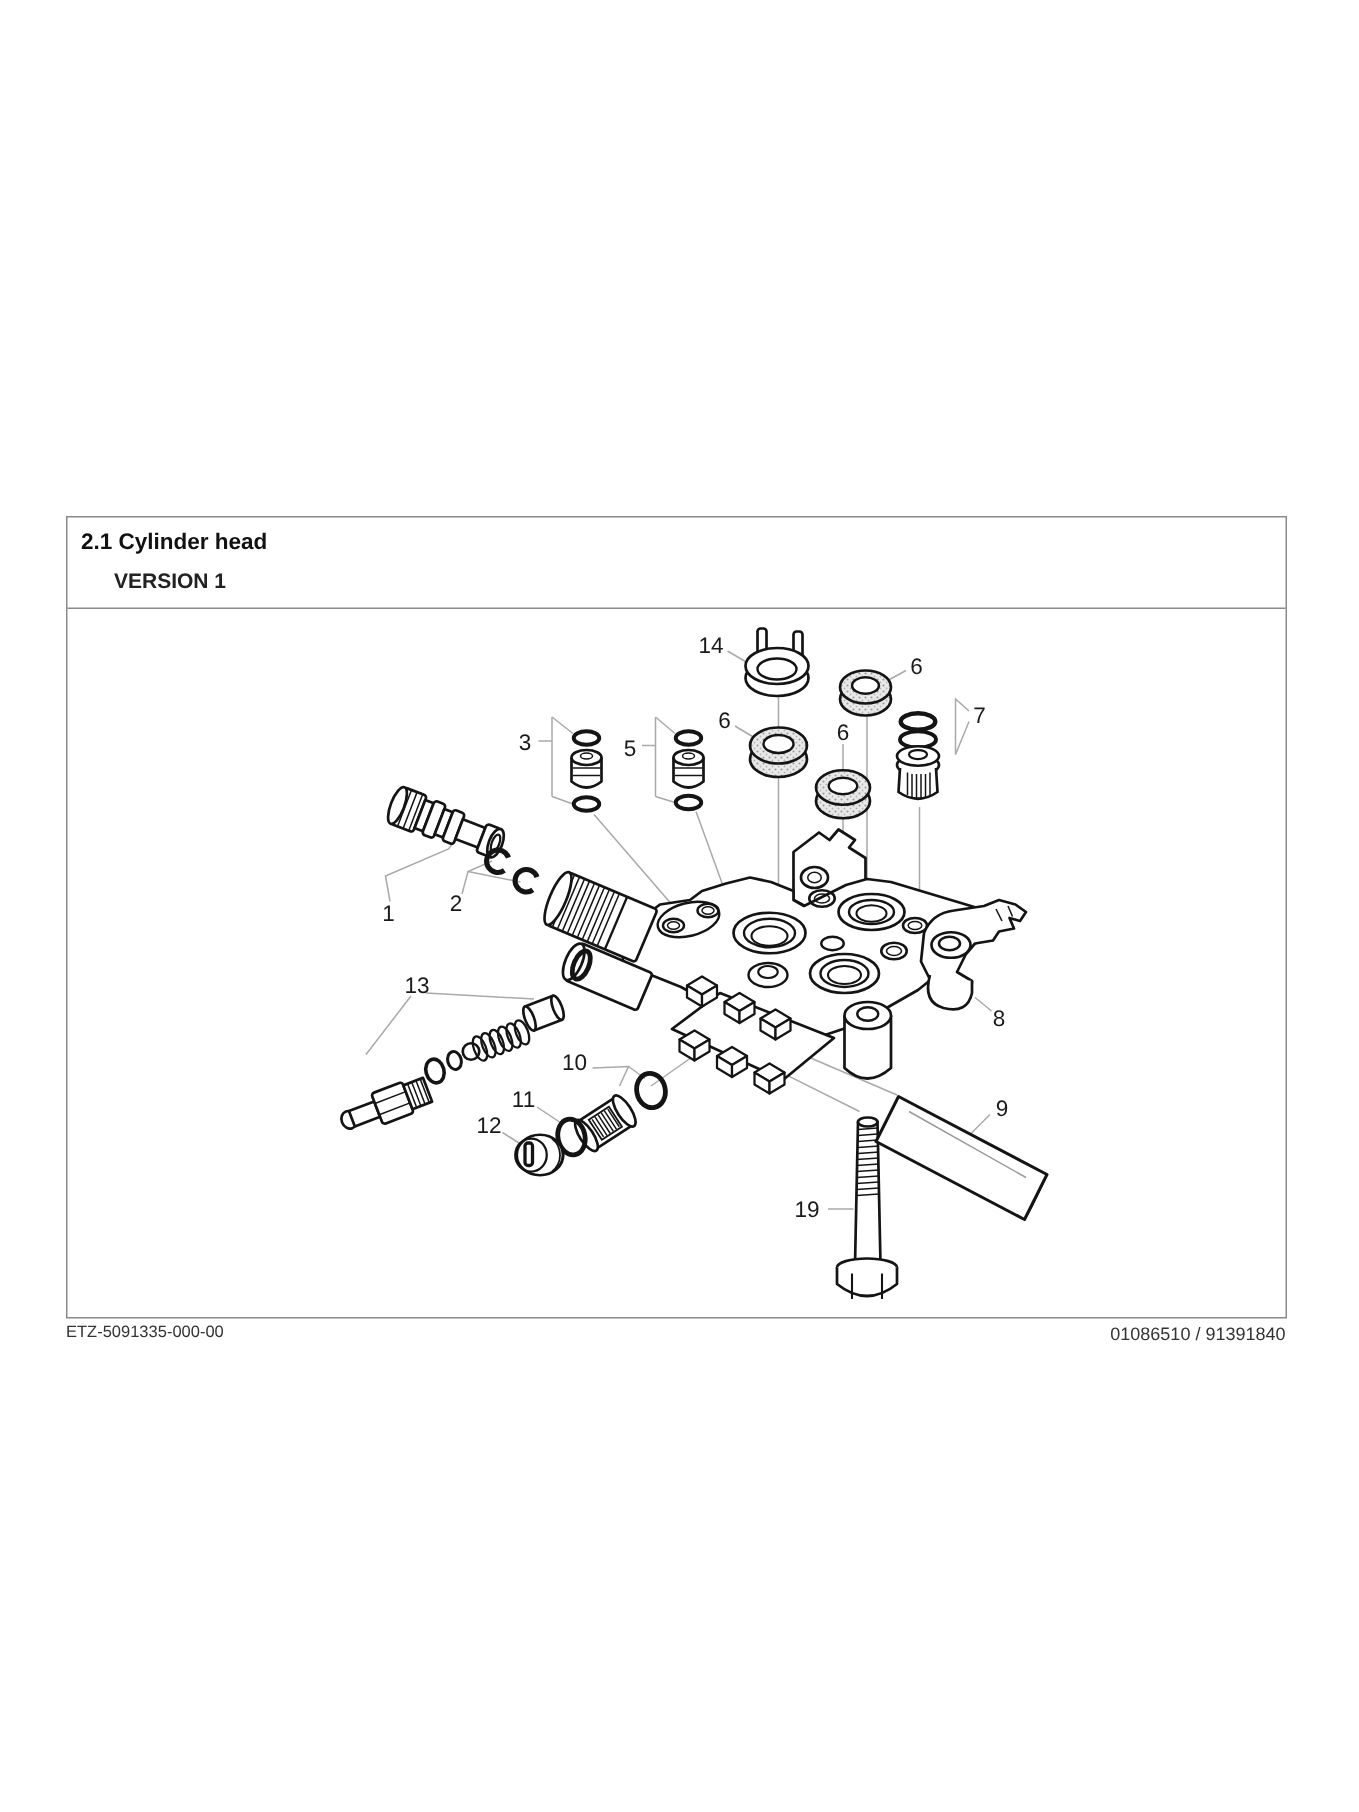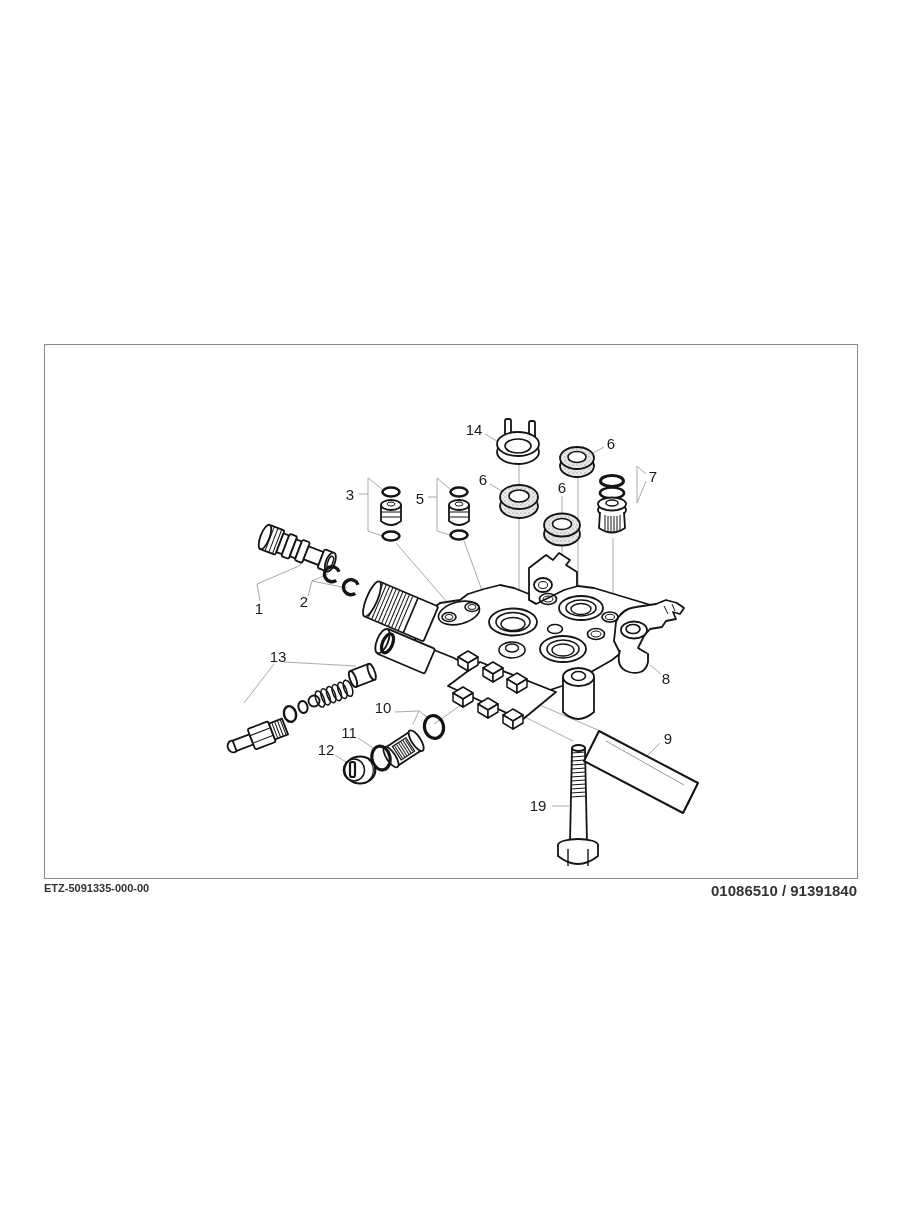--- a/index.html
+++ b/index.html
@@ -4,34 +4,38 @@
 <style>
   html,body{margin:0;padding:0;background:#fff;}
   .page{position:relative;width:906px;height:1208px;background:#ffffff;
         font-family:"Liberation Sans",sans-serif;overflow:hidden;}
   .frame{position:absolute;left:44px;top:344px;width:812px;height:533px;
          border:1px solid #8a8a8a;background:#fff;}
   .frame-header{height:60px;border-bottom:1px solid #8a8a8a;}
   .doc-title{position:absolute;left:9px;top:8px;font-size:15px;font-weight:bold;color:#111;}
   .doc-version{position:absolute;left:31px;top:34px;font-size:14px;font-weight:bold;color:#222;}
   .diagram-wrap{position:absolute;left:16px;top:61px;width:810px;height:470px;}
-  .footer-left{position:absolute;left:44px;top:882px;font-size:11px;color:#333;font-weight:bold;}
-  .footer-right{position:absolute;right:49px;top:882px;font-size:15px;color:#333;font-weight:bold;}
+  .footer-left{position:absolute;left:44px;top:882px;font-size:11px;color:#333;}
+  .footer-right{position:absolute;right:49px;top:882px;font-size:12px;color:#333;}
   .co{font-family:"Liberation Sans",sans-serif;font-size:15px;fill:#1a1a1a;}
   svg .p{fill:#ffffff;stroke:#141414;stroke-width:1.8;stroke-linejoin:round;}
   svg .thin{fill:none;stroke:#141414;stroke-width:1;}
   svg .oring{fill:none;stroke:#141414;stroke-width:3;}
   svg .lead{stroke:#a9a9a9;stroke-width:1;fill:none;}
 </style>
 </head>
 <body>
 
 <div class="page">
 
   <div class="frame">
+    <div class="frame-header">
+      <div class="doc-title">2.1 Cylinder head</div>
+      <div class="doc-version">VERSION 1</div>
+    </div>
 
     <div class="diagram-wrap">
     <svg width="810" height="470" viewBox="45 406 810 470" xmlns="http://www.w3.org/2000/svg">
       <defs>
         <pattern id="stip" width="4" height="4" patternUnits="userSpaceOnUse">
           <rect width="4" height="4" fill="#e9e9e9"></rect>
           <circle cx="1" cy="1" r="0.7" fill="#9a9a9a"></circle>
           <circle cx="3" cy="3" r="0.6" fill="#b5b5b5"></circle>
         </pattern>
       </defs>

